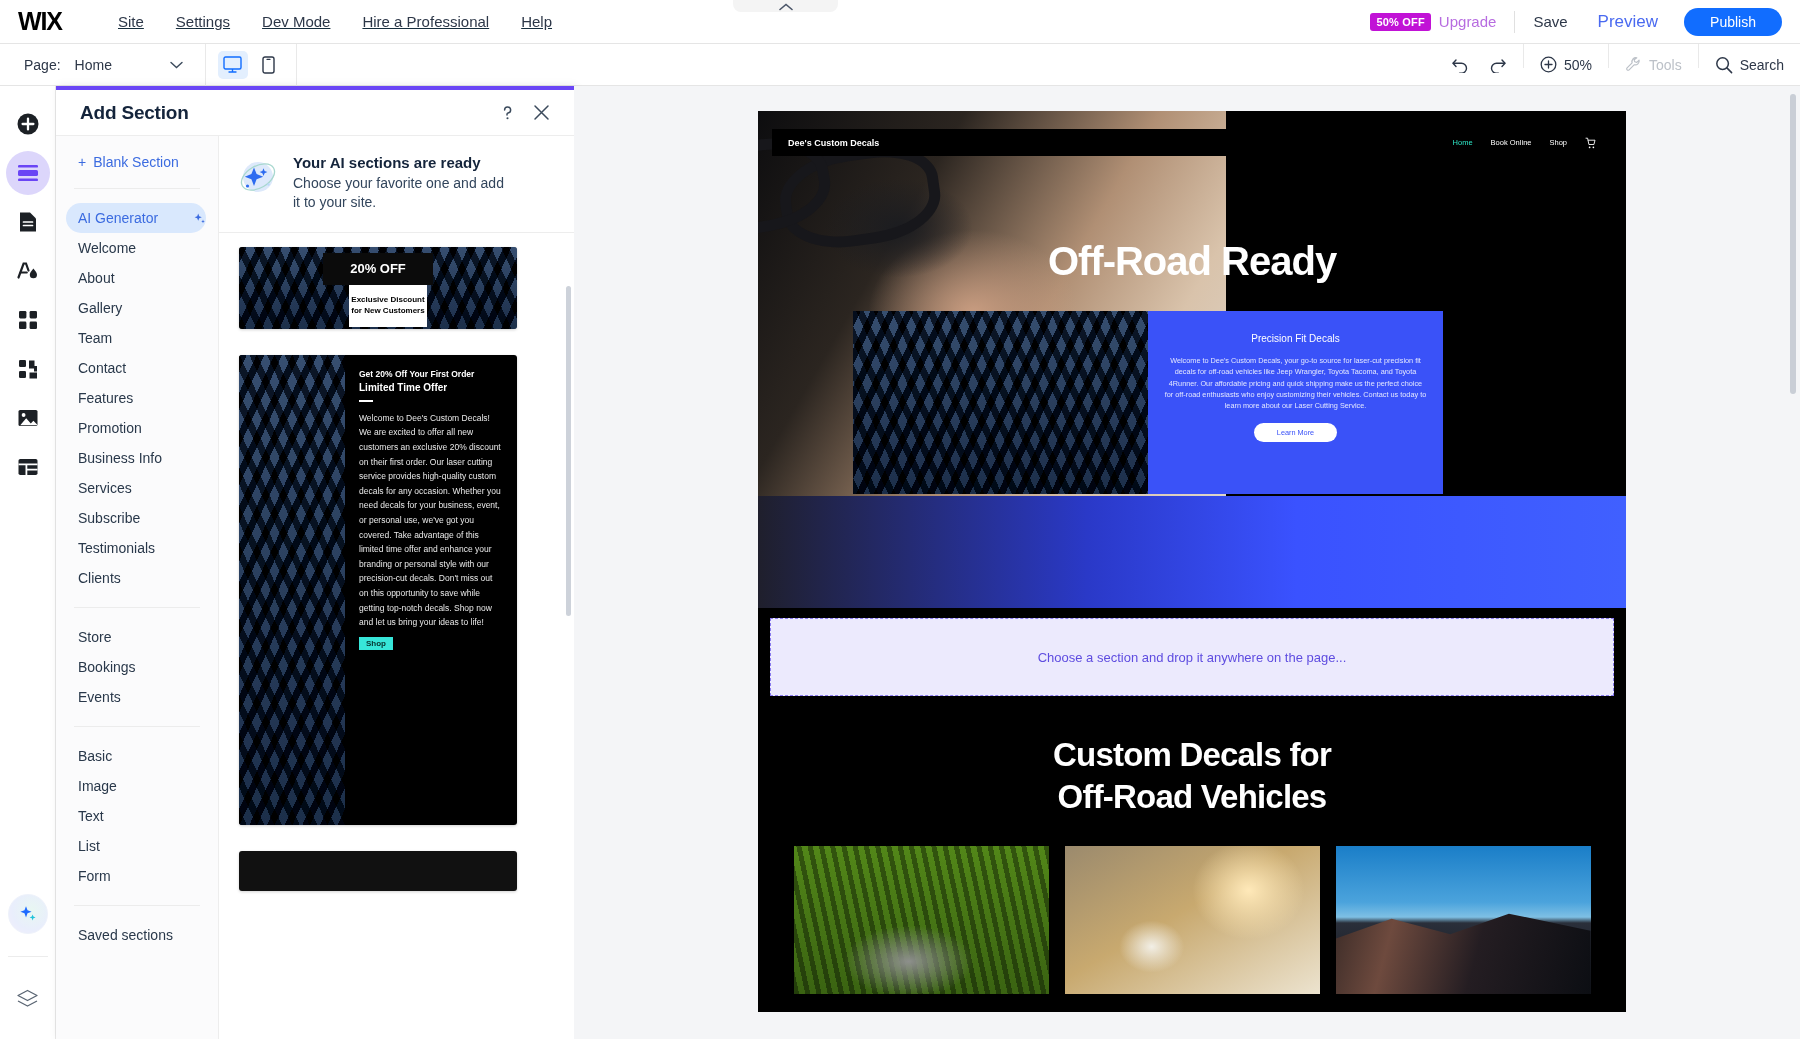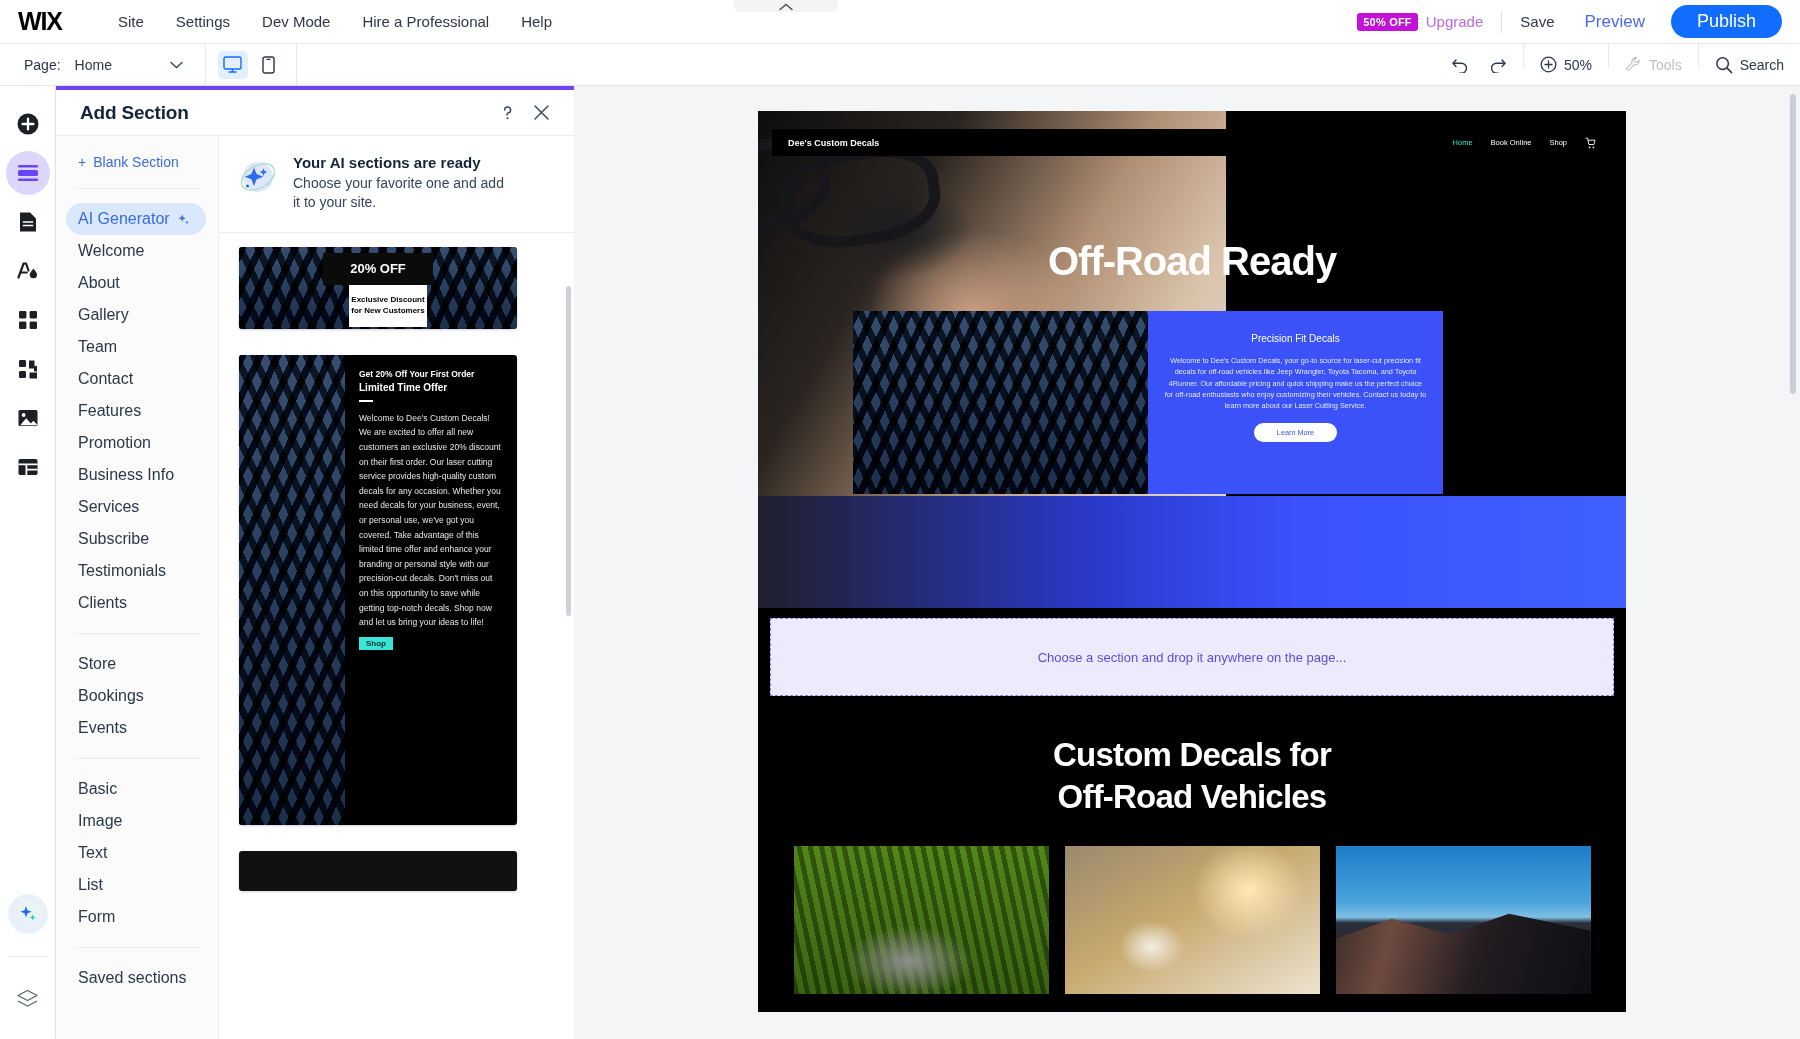--- a/index.html
+++ b/index.html
@@ -15,36 +15,36 @@
   .topbar{
     position:absolute; left:0; top:0; width:1800px; height:44px;
     background:#fff; border-bottom:1px solid #e5e5e5;
     display:flex; align-items:center;
   }
   .wix-logo{
     font-family:"Liberation Sans", sans-serif;
     font-weight:700; font-size:25px; letter-spacing:-1.2px;
     color:#000; margin-left:18px; width:62px;
   }
-  .topmenu{ display:flex; align-items:center; gap:0px; margin-left:22px;}
+  .topmenu{ display:flex; align-items:center; gap:0px; margin-left:22px;text-decoration:underline;}
   .topmenu a{
     font-size:15px; color:#2d3748; text-decoration:none;
     padding:6px 16px; display:block; white-space:nowrap;
   }
   .top-right{ margin-left:auto; display:flex; align-items:center; gap:0; padding-right:18px;}
   .badge-off{
     background:#c112d6; color:#fff; font-size:11px; font-weight:700;
     padding:3px 6px; border-radius:3px; letter-spacing:.2px;
   }
   .upgrade-link{ color:#b76ce0; font-size:15px; margin-left:8px; text-decoration:none;}
   .vert-div{ width:1px; height:22px; background:#e0e0e0; margin:0 18px;}
   .save-link{ color:#2d3748; font-size:15px; text-decoration:none;}
   .preview-link{ color:#4a6af0; font-size:17px; text-decoration:none; margin-left:30px;}
   .publish-btn{
-    margin-left:26px; background:#116dff; color:#fff; font-size:18px;
+    margin-left:26px; background:#116dff; color:#fff; font-size:14px;
     border:none; border-radius:22px; padding:6px 26px; cursor:pointer;
   }
   .chev-tab{
     position:absolute; left:733px; top:-10px; width:105px; height:22px;
     background:#f4f4f4; border-radius:0 0 8px 8px; display:flex;
     align-items:flex-end; justify-content:center; padding-bottom:1px;
   }
   .chev-tab svg{ display:block; }
 
   
@@ -117,22 +117,22 @@
   .panel-nav{
     width:163px; height:907px; background:#fbfbfc; border-right:1px solid #ededed;
     padding-top:14px; overflow:hidden;
   }
   .blank-sec{
     font-size:14px; color:#3b6be0; padding:4px 0 4px 22px; cursor:pointer;
     display:flex; gap:7px; align-items:center;
   }
   .nav-div{ height:1px; background:#ececec; margin:14px 18px 14px 18px;}
   .nav-item{
-    font-size:16px; color:#29384a; padding:7px 0 7px 22px; cursor:pointer;
-    display:flex; align-items:center; gap:7px;
+    font-size:14px; color:#29384a; padding:7px 0 7px 22px; cursor:pointer;
+    display:flex; align-items:center; gap:7px;justify-content:space-between;
   }
   .nav-item.active{
     background:#d9e8fd; color:#3b6be0; border-radius:16px;
     margin:0 12px 0 10px; padding-left:12px;
   }
 
   .panel-main{ width:355px; height:907px; position:relative; overflow:hidden; background:#fff;}
   .ai-banner{
     display:flex; gap:14px; align-items:flex-start; padding:18px 22px 20px 18px;
     border-bottom:1px solid #ededed; background:#fff;

